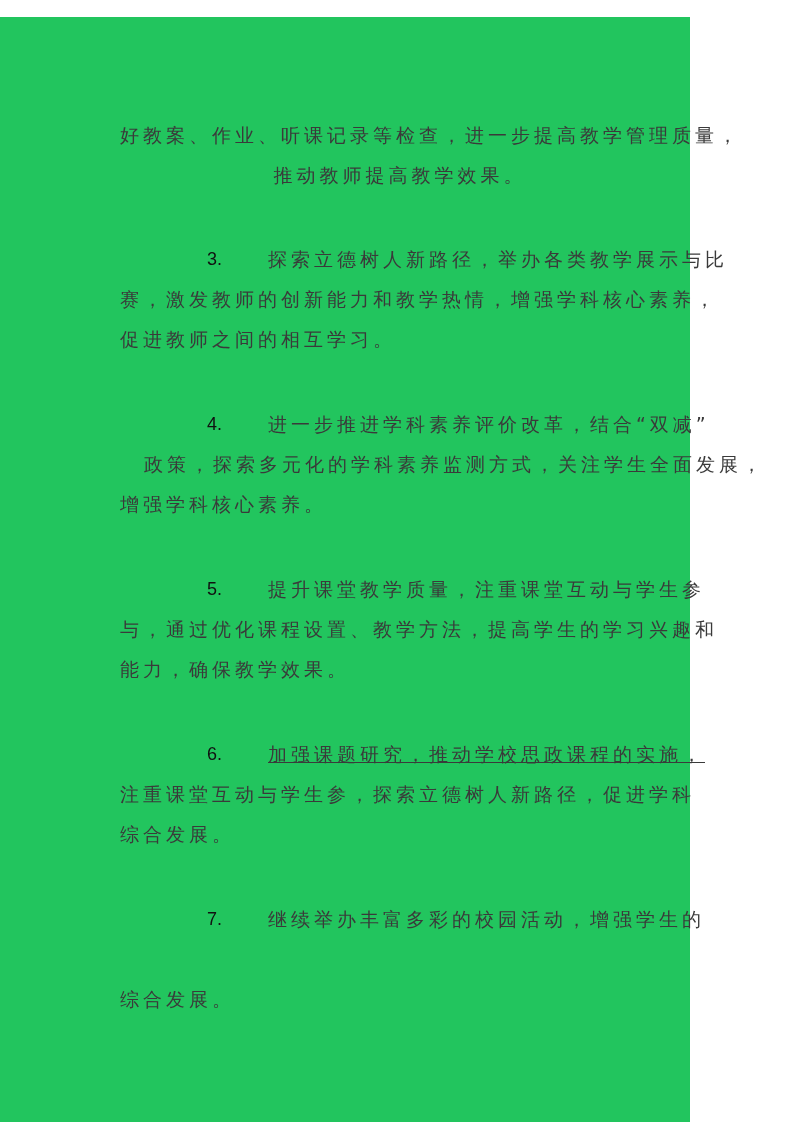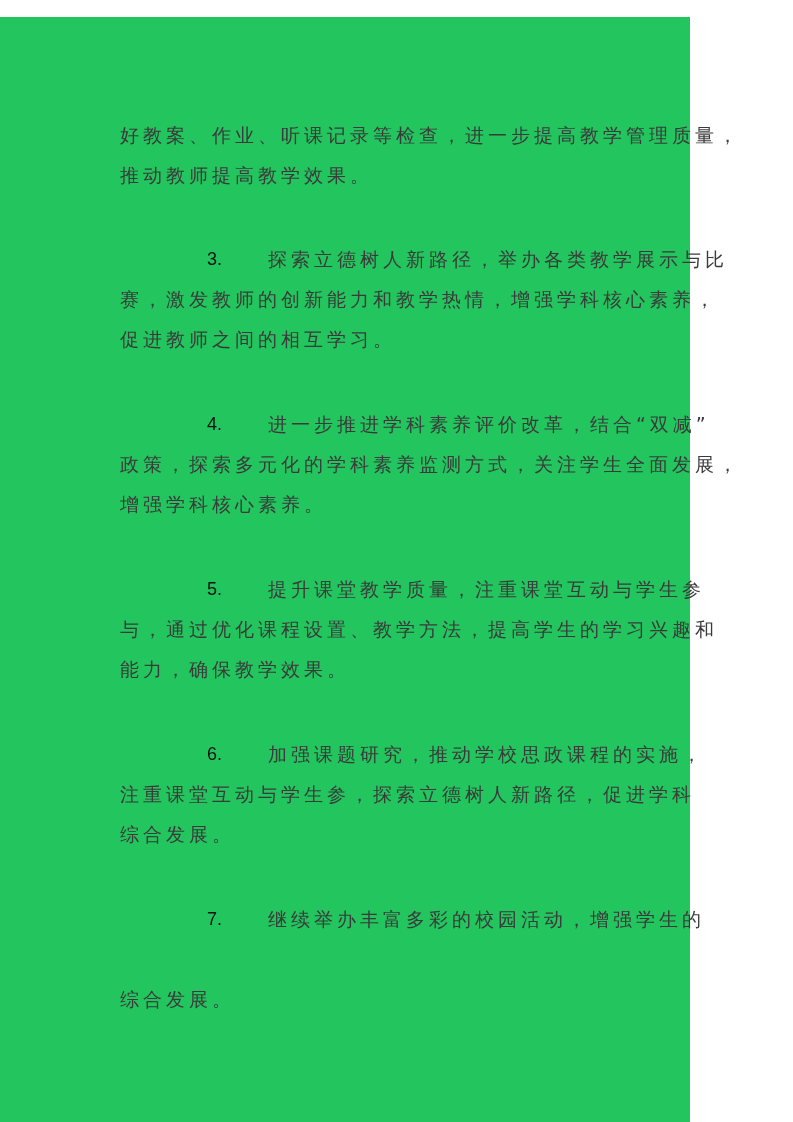--- a/index.html
+++ b/index.html
@@ -47,39 +47,39 @@
       left: 268px;
       width: 412px;
     }
   </style>
 </head>
 <body>
 
 <div class="page">
 
   <div class="line" style="top:103px;">好教案、作业、听课记录等检查，进一步提高教学管理质量，</div>
-  <div class="line" style="top:143px;">推动教师提高教学效果。</div>
+  <div class="line" style="top:143px;text-align:center;">推动教师提高教学效果。</div>
 
   <div class="num" style="top:227px;">3.</div>
   <div class="line first" style="top:227px;">探索立德树人新路径，举办各类教学展示与比</div>
   <div class="line" style="top:267px;">赛，激发教师的创新能力和教学热情，增强学科核心素养，</div>
   <div class="line" style="top:307px;">促进教师之间的相互学习。</div>
 
   <div class="num" style="top:392px;">4.</div>
   <div class="line first" style="top:392px;">进一步推进学科素养评价改革，结合“双减”</div>
-  <div class="line" style="top:432px;">政策，探索多元化的学科素养监测方式，关注学生全面发展，</div>
+  <div class="line" style="top:432px;margin-left:24px;">政策，探索多元化的学科素养监测方式，关注学生全面发展，</div>
   <div class="line" style="top:472px;">增强学科核心素养。</div>
 
   <div class="num" style="top:557px;">5.</div>
   <div class="line first" style="top:557px;">提升课堂教学质量，注重课堂互动与学生参</div>
   <div class="line" style="top:597px;">与，通过优化课程设置、教学方法，提高学生的学习兴趣和</div>
   <div class="line" style="top:637px;">能力，确保教学效果。</div>
 
   <div class="num" style="top:722px;">6.</div>
-  <div class="line first" style="top:722px;">加强课题研究，推动学校思政课程的实施，</div>
+  <div class="line first" style="top:722px;text-decoration:underline;">加强课题研究，推动学校思政课程的实施，</div>
   <div class="line" style="top:762px;">注重课堂互动与学生参，探索立德树人新路径，促进学科</div>
   <div class="line" style="top:802px;">综合发展。</div>
 
   <div class="num" style="top:887px;">7.</div>
   <div class="line first" style="top:887px;">继续举办丰富多彩的校园活动，增强学生的</div>
   <div class="line" style="top:967px;">综合发展。</div>
 
 </div>
 
 </body></html>

